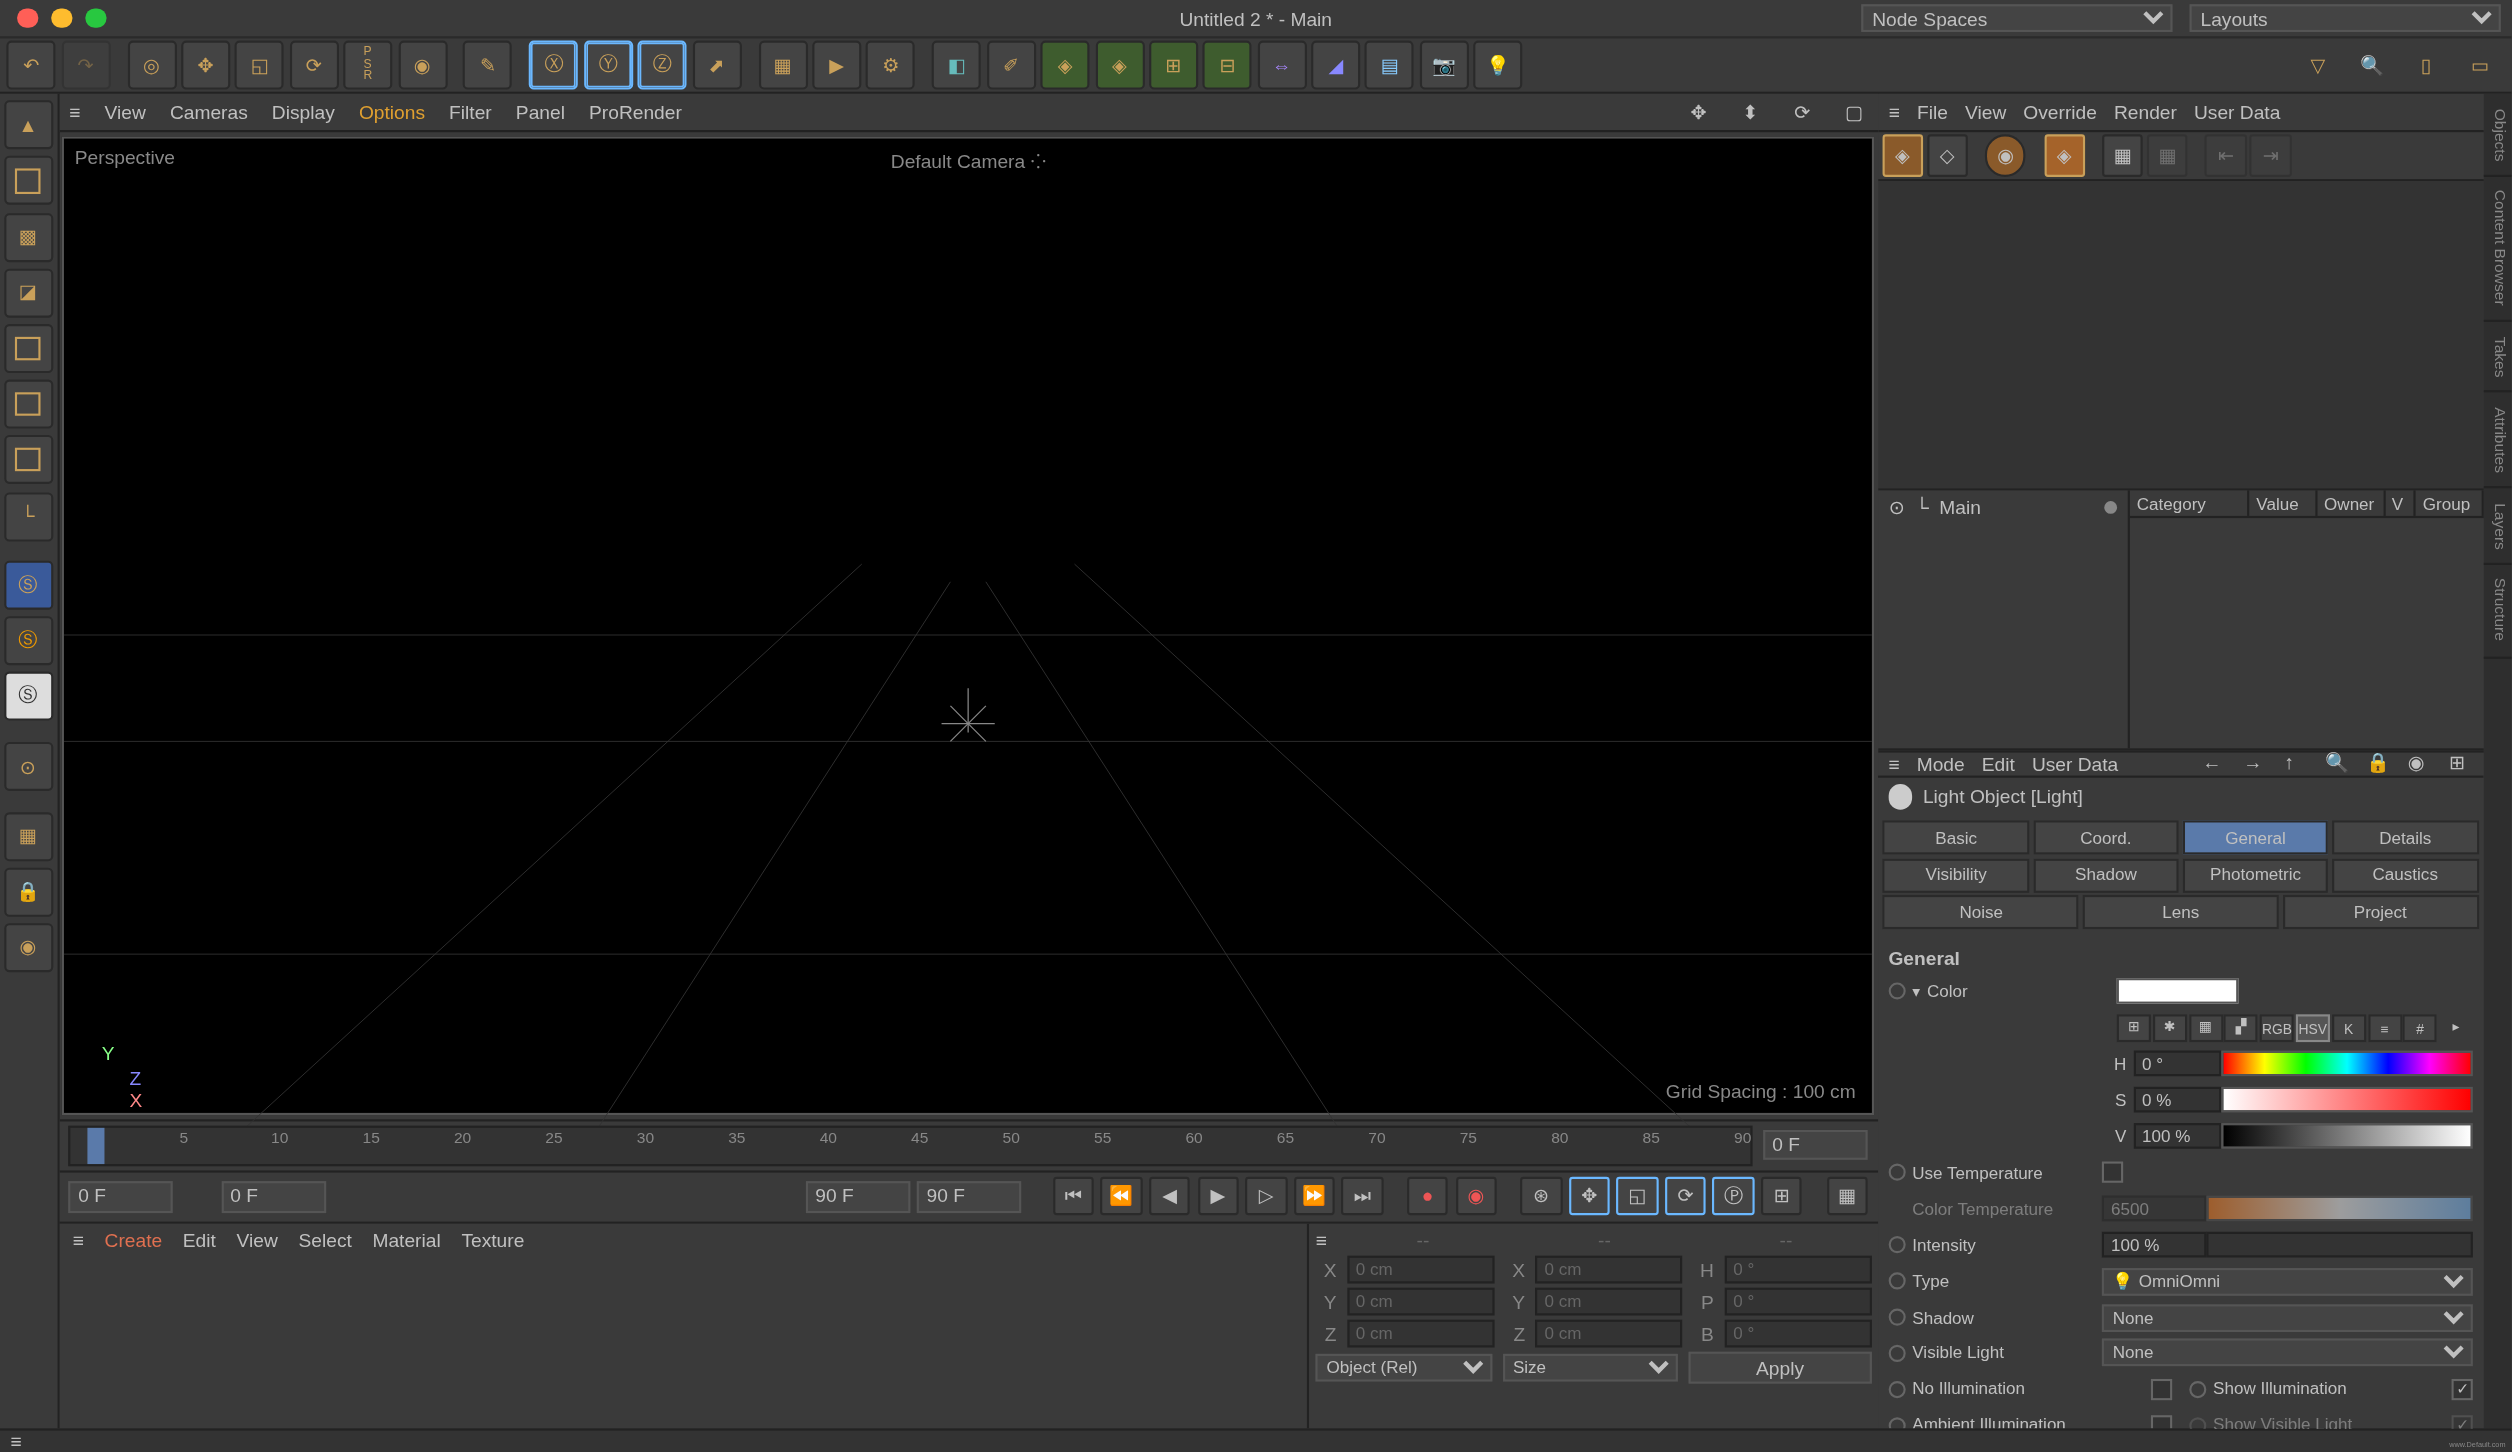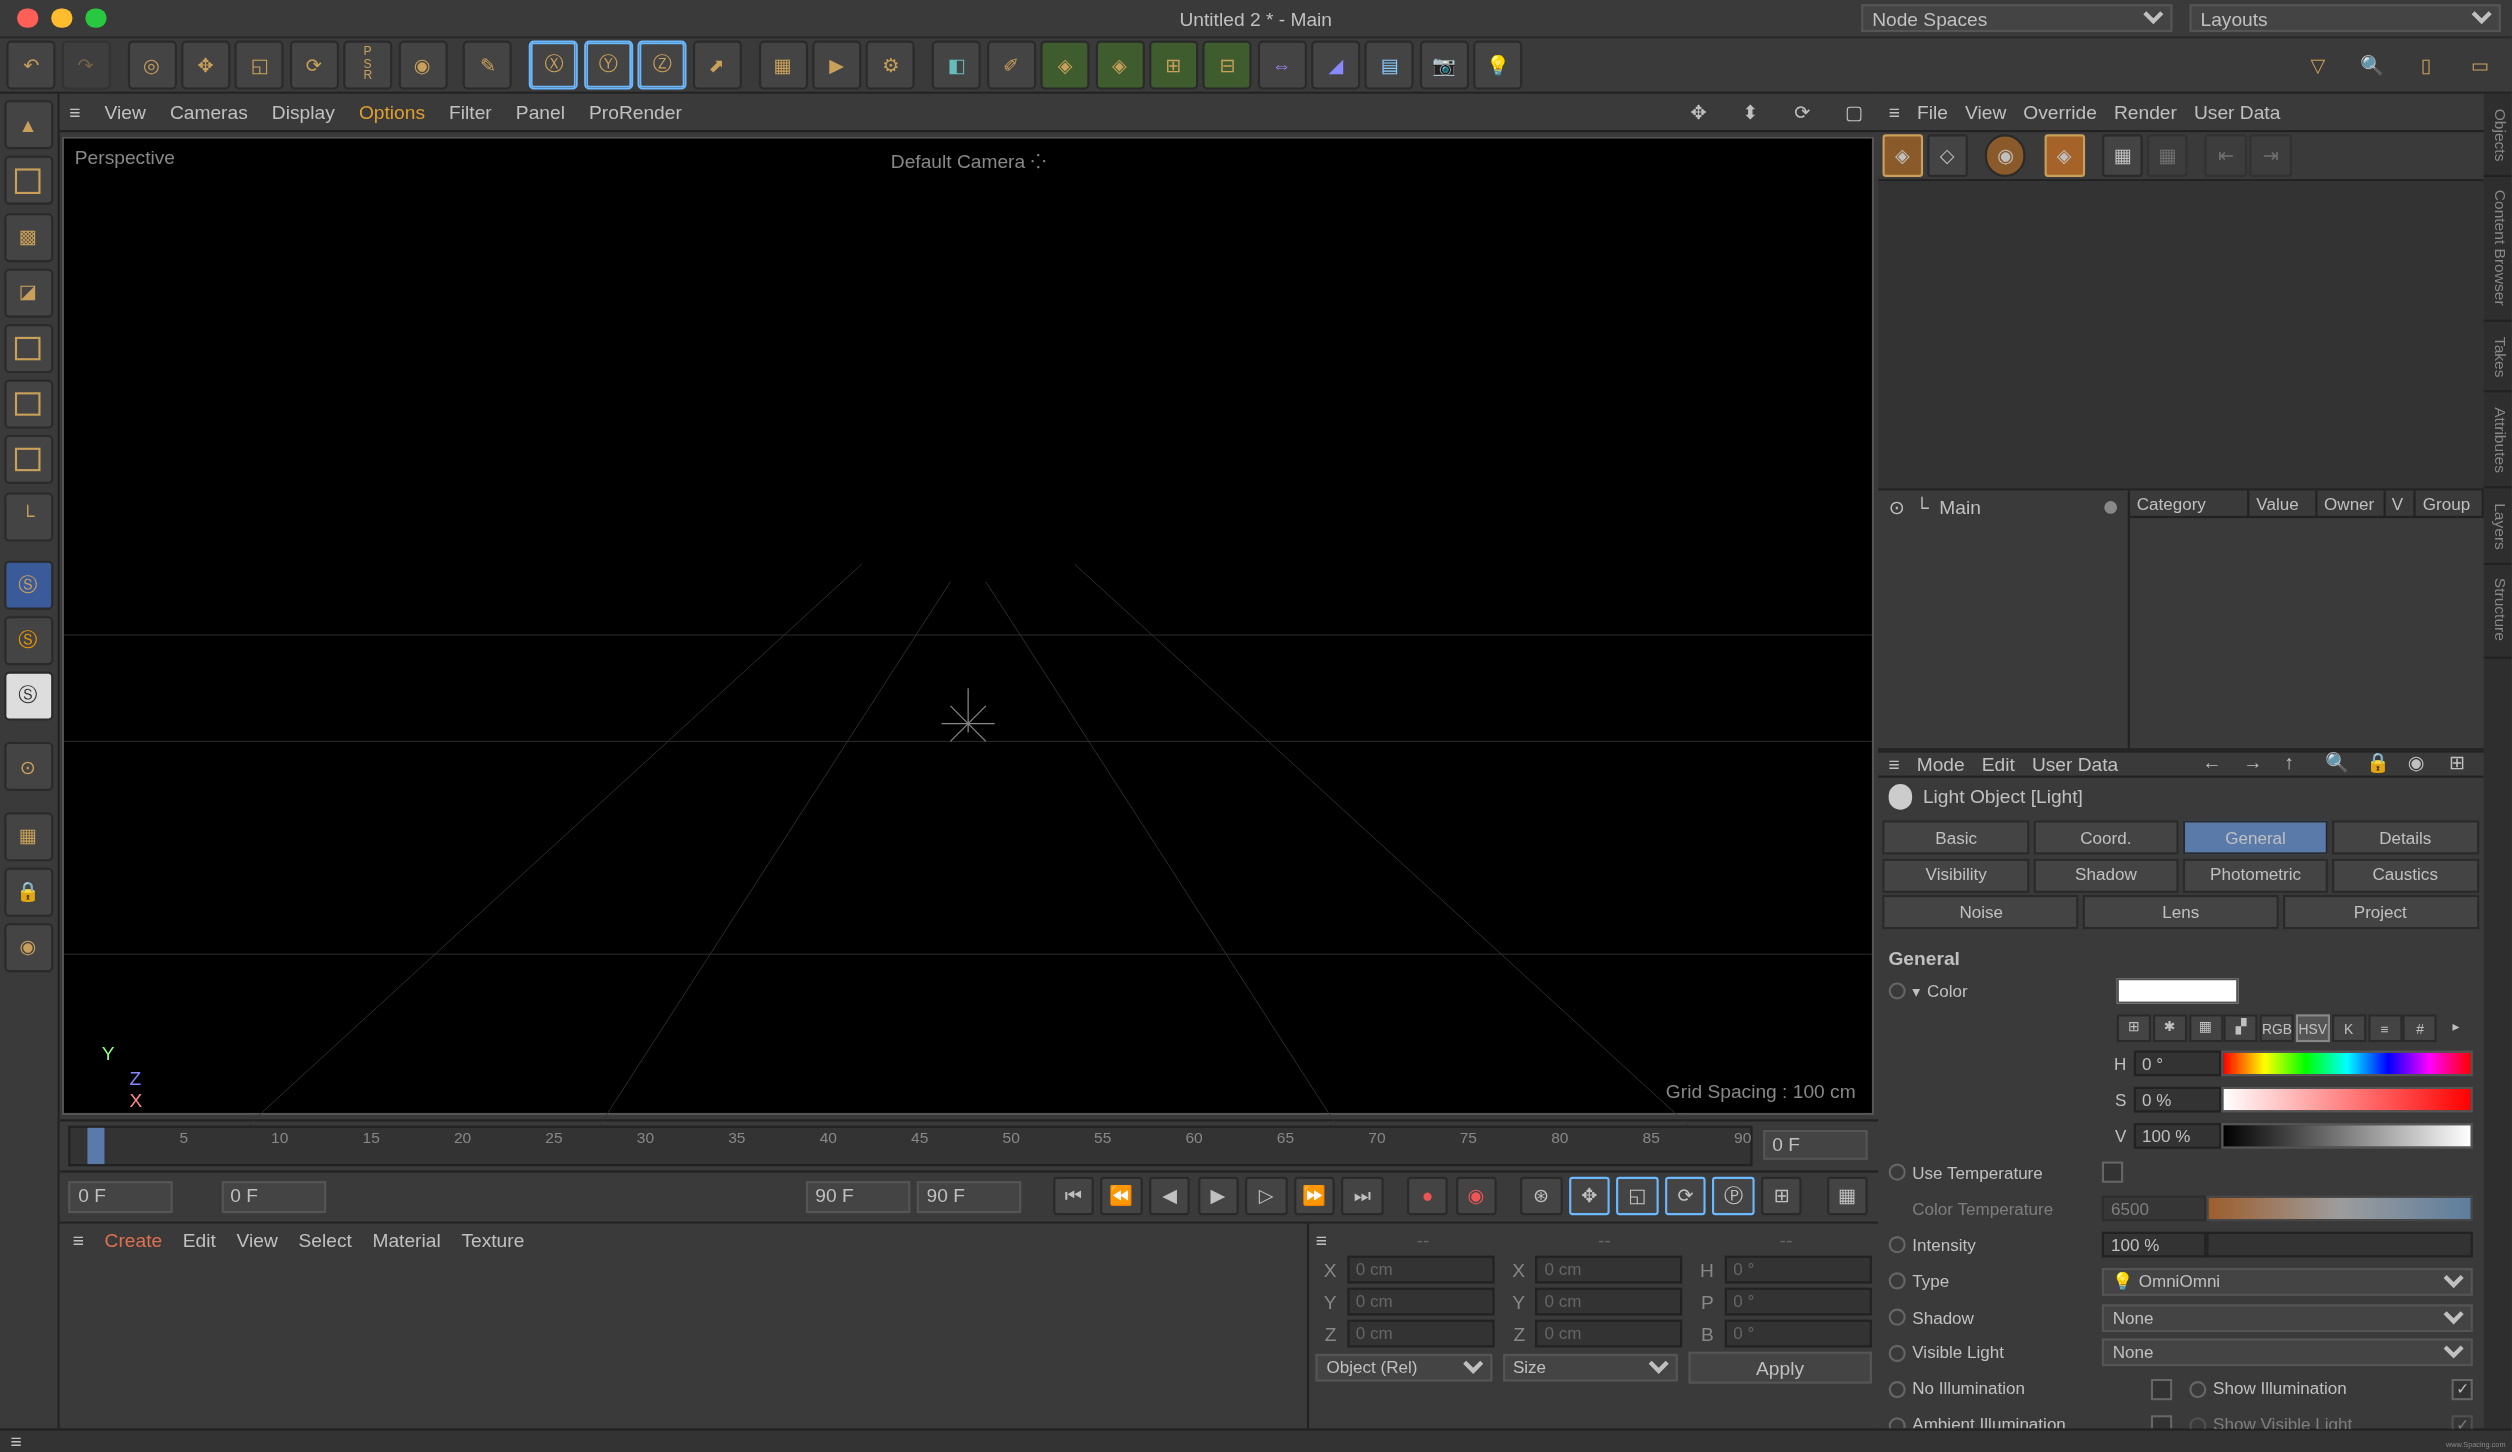--- a/index.html
+++ b/index.html
@@ -576,14 +576,14 @@
           <span>Structure</span>
         </div>
     </div>
   </div>
 
   <div class="statusbar">
     <span>≡</span>
   </div>
 </div>
 
-<div class="watermark">www.Spacing.com</div>
+<div class="watermark">www.Default.com</div>
 
 
 </body></html>

